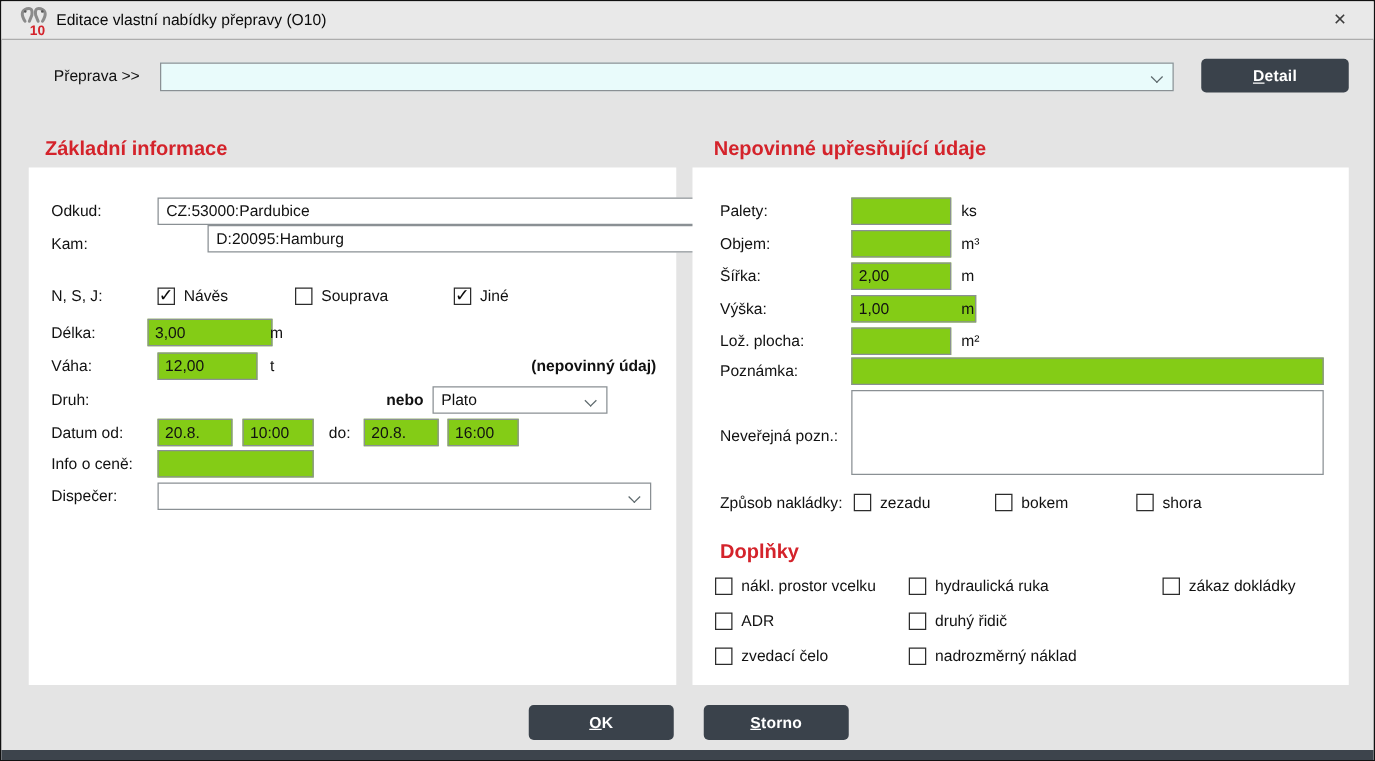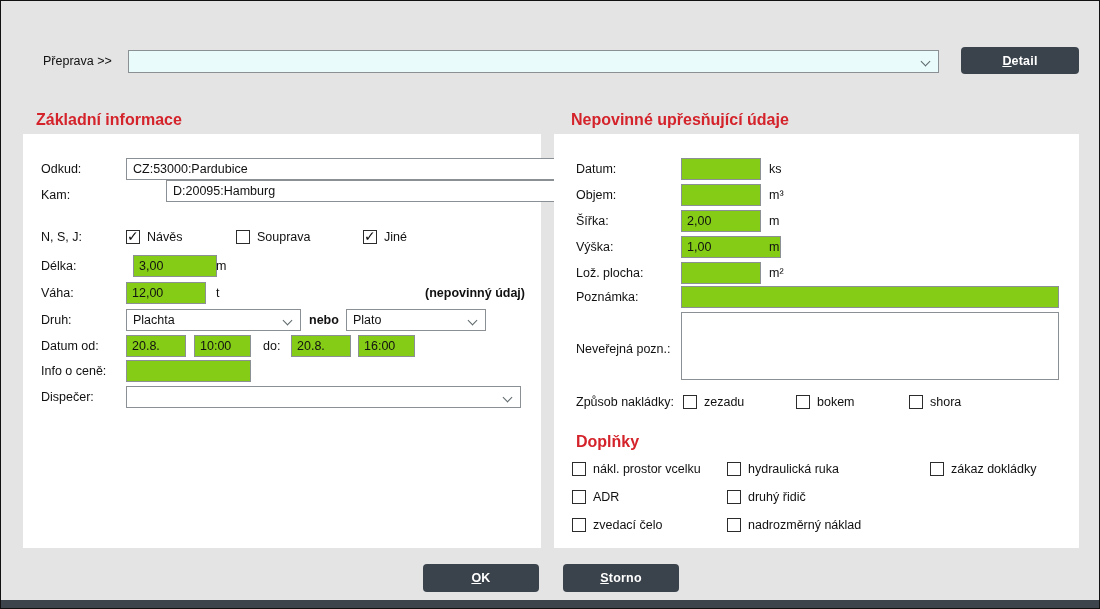--- a/index.html
+++ b/index.html
@@ -43,20 +43,33 @@
     font-family:inherit; font-size:12.5px; padding:3px 5px; outline:none; }
   .note { position:absolute; font-weight:bold; font-size:12.5px; line-height:22px; }
   .bottom-bar { position:absolute; left:0; bottom:0; width:100%; height:8px; background:#3d444c; }
   u { text-decoration:underline; }
 </style>
 </head>
 <body>
 
 <div class="win">
 
+  <div class="titlebar">
+    <svg class="logo" width="28" height="26" viewBox="0 0 28 26">
+      <path d="M7 13 Q2 5 8.5 3 Q13.5 1.5 12.5 8 L10.5 13" fill="none" stroke="#8b8b8b" stroke-width="2.4" stroke-linecap="round"></path>
+      <path d="M21 13 Q26 5 19.5 3 Q14.5 1.5 15.5 8 L17.5 13" fill="none" stroke="#8b8b8b" stroke-width="2.4" stroke-linecap="round"></path>
+      <circle cx="7.2" cy="5.2" r="1" fill="#555"></circle>
+      <circle cx="20.8" cy="5.2" r="1" fill="#555"></circle>
+      <text x="17" y="24" text-anchor="middle" font-size="11" font-weight="bold" fill="#d4232b">10</text>
+    </svg>
+    <div class="title-text">Editace vlastní nabídky přepravy (O10)</div>
+    <button class="close-btn">
+        <span>×</span>
+      </button>
+  </div>
 
   <div class="lbl" style="left:42px; top:49px; line-height:23px;">Přeprava &gt;&gt;</div>
   <div class="combo combo-hl" style="left:127px; top:49px; width:811px;">
     <span></span>
     <span class="chev"></span>
   </div>
   <button class="btn" style="left:960px; top:46px; width:118px; height:27px;"><u>D</u>etail</button>
 
   <div class="shead" style="left:35px; top:110px;">Základní informace</div>
   <div class="shead" style="left:570px; top:110px;">Nepovinné upřesňující údaje</div>
@@ -83,33 +96,29 @@
     <div class="cbitem" style="left:213px; top:94px;">
       <span class="cb"></span>
       <span>Souprava</span>
     </div>
     <div class="cbitem" style="left:340px; top:94px;">
       <span class="cb checked"></span>
       <span>Jiné</span>
     </div>
 
     <div class="lbl" style="left:18px; top:121px;">Délka:</div>
-    <input class="input" style="left: 110px; top: 121px; width: 84px;" value="3,00">
+    <input class="input" style="left: 95px; top: 121px; width: 100px;" value="3,00">
     <div class="unit" style="left:193px; top:121px;">m</div>
 
     <div class="lbl" style="left:18px; top:148px;">Váha:</div>
     <input class="input" style="left: 103px; top: 148px; width: 80px;" value="12,00">
     <div class="unit" style="left:193px; top:148px;">t</div>
     <div class="note" style="right:16px; top:148px;">(nepovinný údaj)</div>
 
     <div class="lbl" style="left:18px; top:175px;">Druh:</div>
-    <div class="combo" style="left:103px; top:175px; width:175px;">
-      <span>Plachta</span>
-      <span class="chev"></span>
-    </div>
     <div class="lbl" style="left:286px; top:175px; font-weight:bold;">nebo</div>
     <div class="combo" style="left:323px; top:175px; width:140px;">
       <span>Plato</span>
       <span class="chev"></span>
     </div>
 
     <div class="lbl" style="left:18px; top:201px;">Datum od:</div>
     <input class="input" style="left: 103px; top: 201px; width: 60px;" value="20.8.">
     <input class="input" style="left: 171px; top: 201px; width: 57px;" value="10:00">
     <div class="lbl" style="left:240px; top:201px;">do:</div>
@@ -121,21 +130,21 @@
 
     <div class="lbl" style="left:18px; top:252px;">Dispečer:</div>
     <div class="combo" style="left:103px; top:252px; width:395px;">
       <span></span>
       <span class="chev"></span>
     </div>
   </div>
 
   <div class="panel" style="left:553px; top:133px; width:525px; height:414px;">
 
-    <div class="lbl" style="left:22px; top:24px;">Datum:</div>
+    <div class="lbl" style="left:22px; top:24px;">Palety:</div>
     <input class="input" style="left: 127px; top: 24px; width: 80px;" value="">
     <div class="unit" style="left:215px; top:24px;">ks</div>
 
     <div class="lbl" style="left:22px; top:50px;">Objem:</div>
     <input class="input" style="left: 127px; top: 50px; width: 80px;" value="">
     <div class="unit" style="left:215px; top:50px;">m³</div>
 
     <div class="lbl" style="left:22px; top:76px;">Šířka:</div>
     <input class="input" style="left: 127px; top: 76px; width: 80px;" value="2,00">
     <div class="unit" style="left:215px; top:76px;">m</div>

